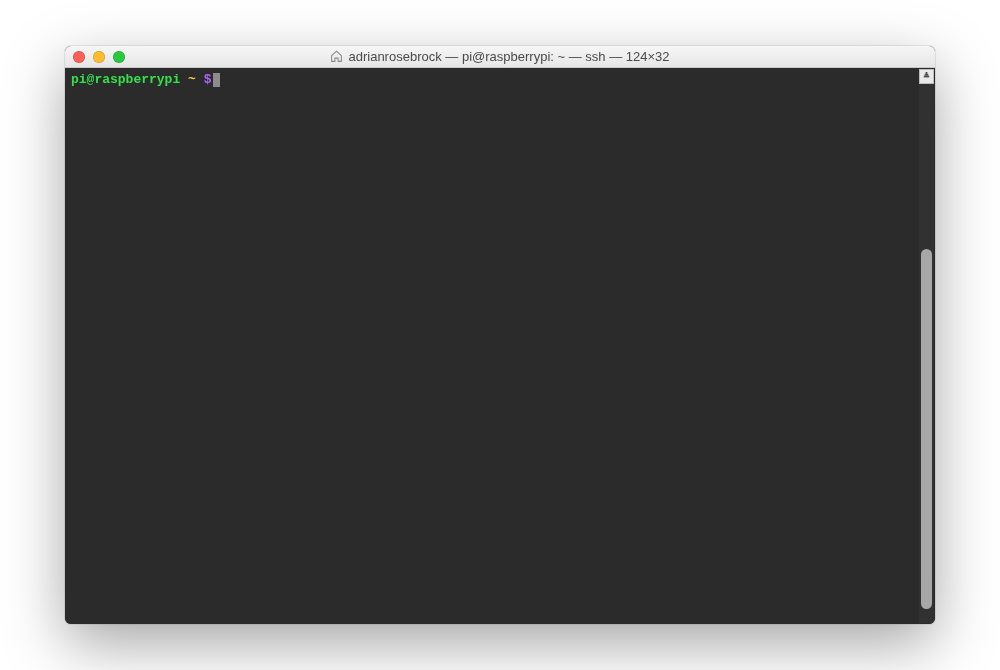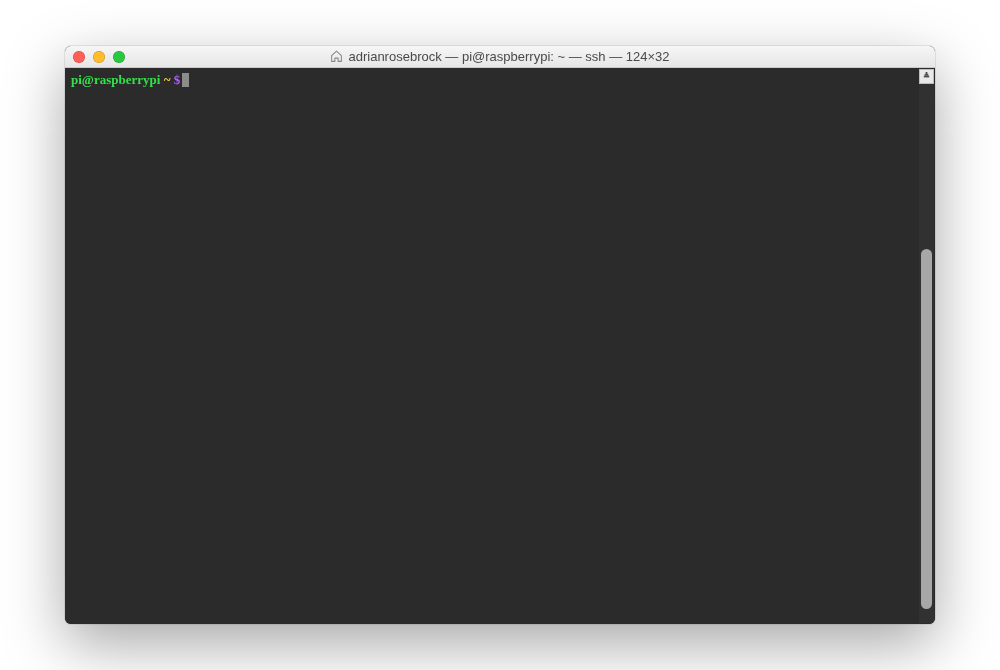--- a/index.html
+++ b/index.html
@@ -57,21 +57,21 @@
       color: #4a4a4a;
       user-select: none;
     }
     .title-wrap .home-icon {
       display: inline-flex;
     }
     .terminal-body {
       flex: 1;
       background: #2b2b2b;
       position: relative;
-      font-family: Liberation Serif, serif;
+      font-family: Liberation Mono, monospace;
       font-size: 13px;
       line-height: 16px;
       color: #ddd;
       padding: 4px 6px;
     }
     .prompt-line {
       display: flex;
       align-items: center;
       white-space: pre;
     }

